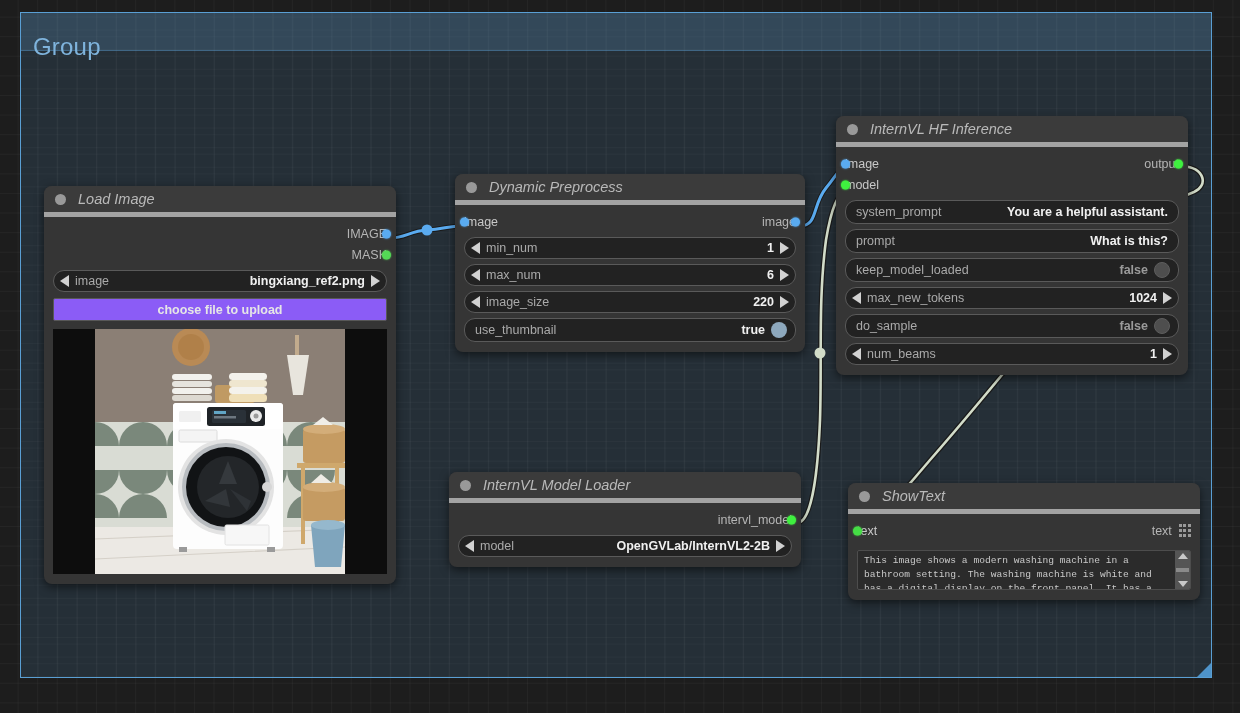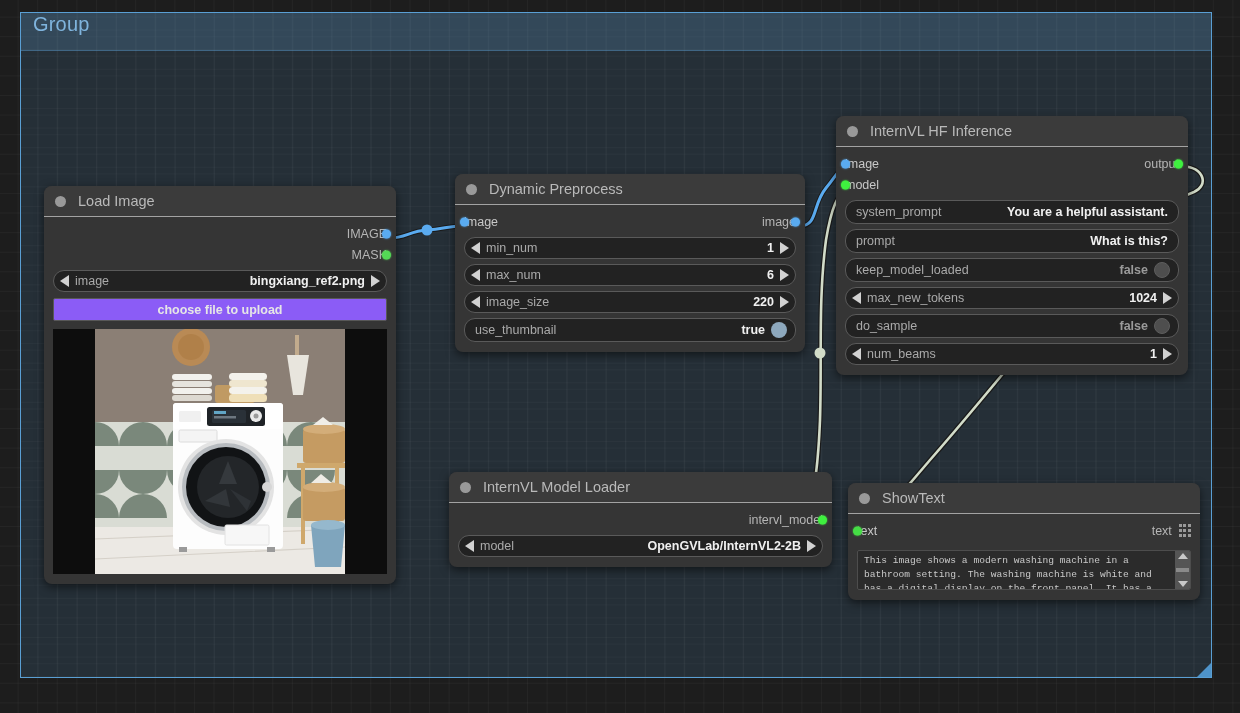--- a/index.html
+++ b/index.html
@@ -37,22 +37,22 @@
   }
   #group-header {
     position: absolute;
     left: 0; top: 0;
     width: 100%; height: 38px;
     background: rgba(86,133,168,0.30);
     border-bottom: 1px solid rgba(90,159,212,0.35);
   }
   #group-title {
     position: absolute;
-    left: 12px; top: 0;
-    font-size: 20px;
+    left: 12px; top: 20px;
+    font-size: 24px;
     color: #7fb4dd;
     letter-spacing: 0.2px;
     white-space: nowrap;
   }
   #group-grid {
     position: absolute;
     inset: 0;
     background-image:
       linear-gradient(to right, rgba(255,255,255,0.028) 1px, transparent 1px),
       linear-gradient(to bottom, rgba(255,255,255,0.028) 1px, transparent 1px);
@@ -82,24 +82,25 @@
     position: absolute;
     z-index: 3;
     background: #353535;
     border-radius: 8px;
     box-shadow: 0 3px 10px rgba(0,0,0,0.55);
     overflow: hidden;
   }
   .node-title-bar {
     height: 31px;
     background: #3b3b3b;
-    border-bottom: 1px solid #a3a3a3;
+    border-bottom: 5px solid #a3a3a3;
     display: flex;
     align-items: center;
     padding-left: 11px;
+    font-style: italic;
   }
   .node-dot {
     width: 11px; height: 11px;
     border-radius: 50%;
     background: #999;
     flex: 0 0 auto;
   }
   .node-title {
     margin-left: 12px;
     font-size: 14.5px;
@@ -203,21 +204,21 @@
     font-size: 12.5px;
     font-weight: bold;
     color: #e6e6e6;
     cursor: pointer;
   }
 
   
   #node-load-image   { left: 44px;  top: 186px; width: 352px; }
   #node-dynamic      { left: 455px; top: 174px; width: 350px; }
   #node-internvl-hf  { left: 836px; top: 116px; width: 352px; }
-  #node-model-loader { left: 449px; top: 472px; width: 383px; }
+  #node-model-loader { left: 449px; top: 472px; width: 352px; }
   #node-showtext     { left: 848px; top: 483px; width: 352px; }
 
   
   .img-preview {
     margin-top: 8px;
     width: 100%;
     height: 245px;
     background: #0d0d0d;
     display: flex;
     justify-content: center;

